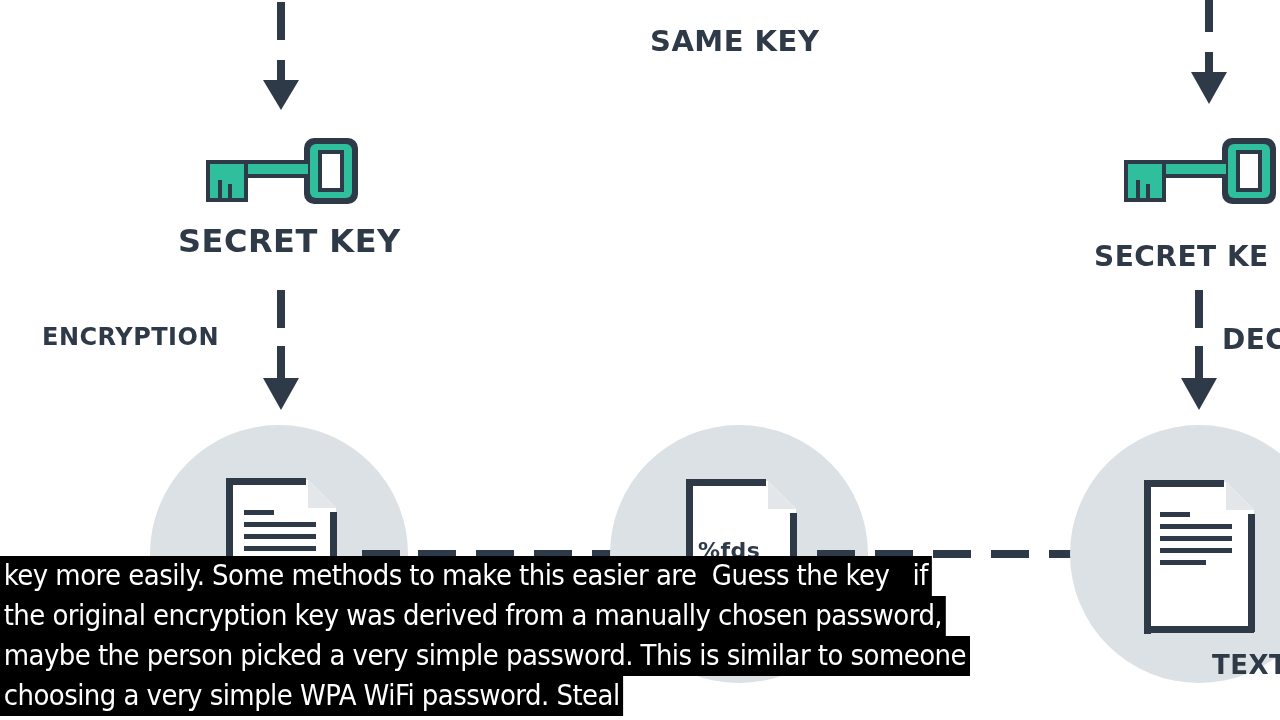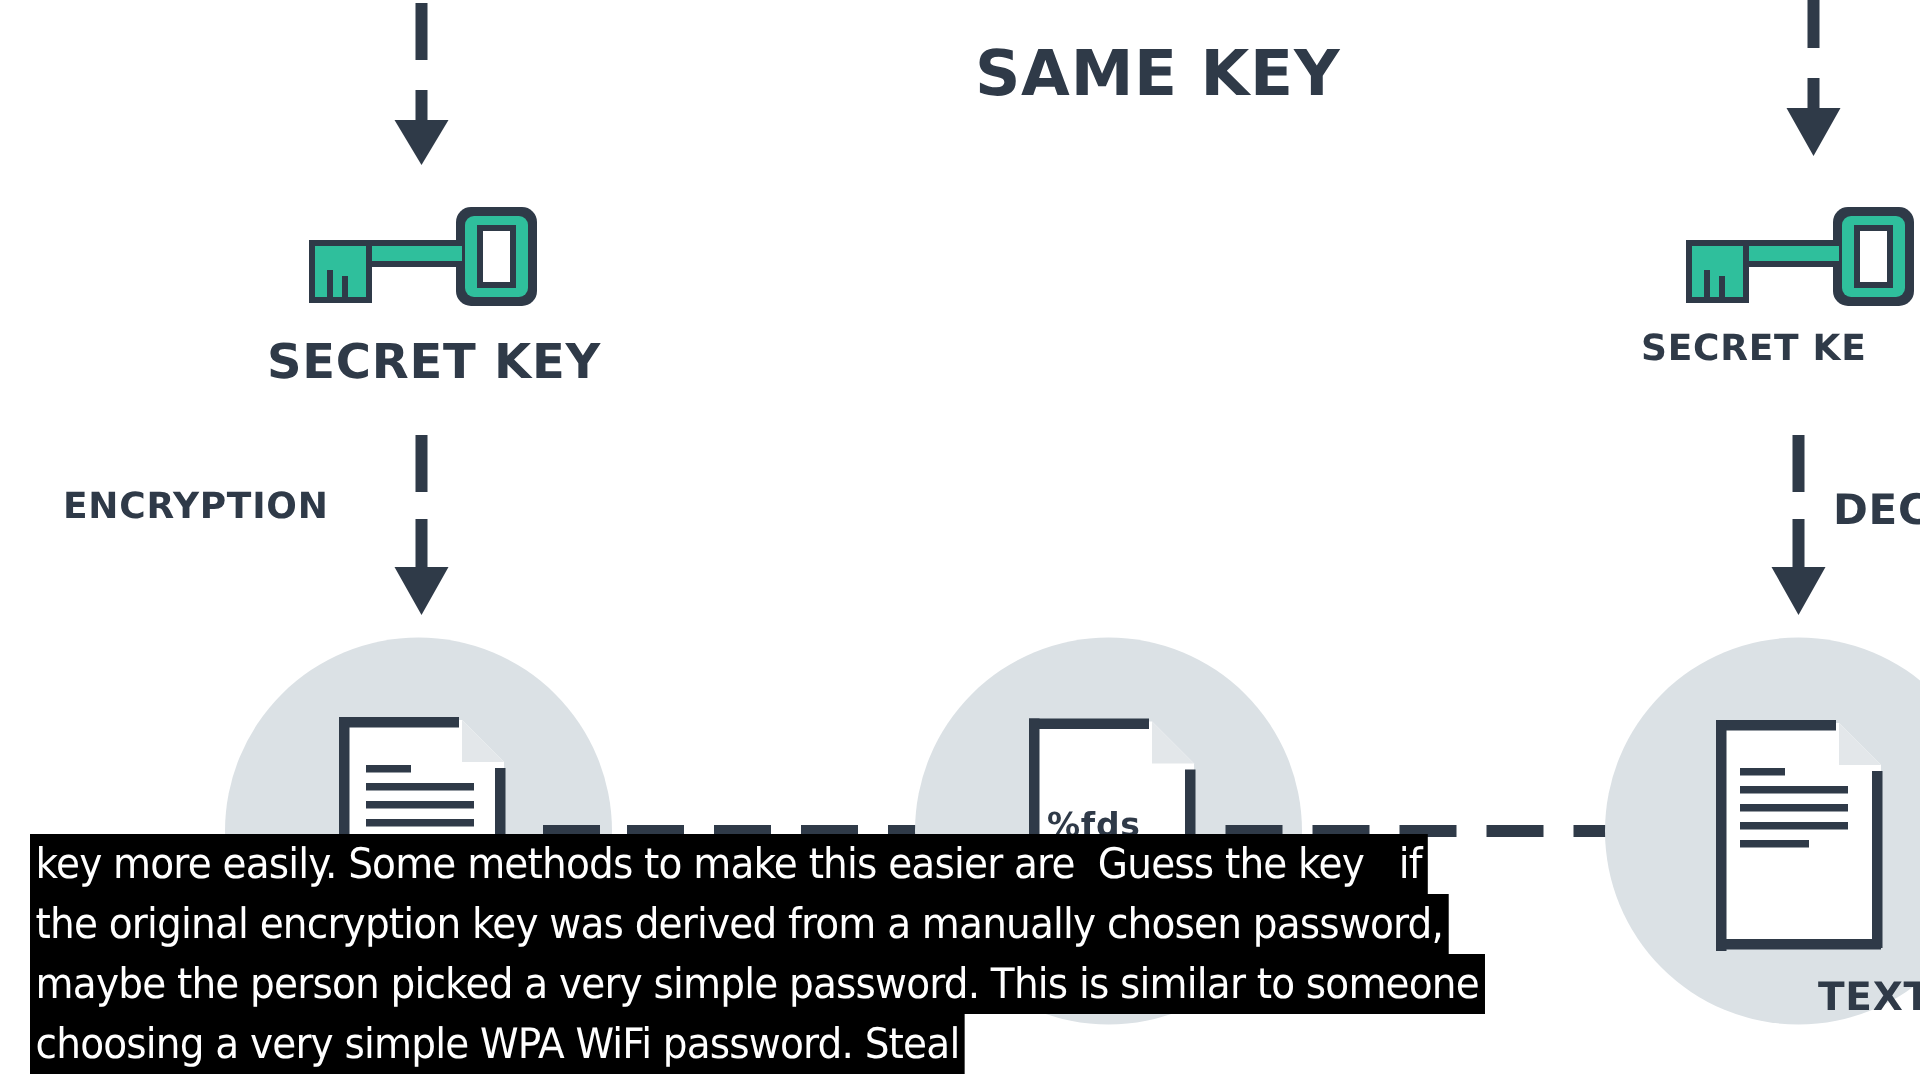--- a/index.html
+++ b/index.html
@@ -8,32 +8,32 @@
     background:#ffffff;
     font-family:"DejaVu Sans", sans-serif;
   }
   .label {
     position:absolute; color:#2f3a48; font-weight:bold;
     font-family:"DejaVu Sans", sans-serif; letter-spacing:0.5px;
     white-space:nowrap;
   }
   .abs { position:absolute; }
   .circle { position:absolute; border-radius:50%; background:#dbe1e5; }
-  .subtitle-wrap { position:absolute; left:20px; top:556px; }
+  .subtitle-wrap { position:absolute; left:0; top:556px; }
   .sub-line {
     display:block; width:max-content; background:#000; color:#fff;
     font-family:"DejaVu Sans", sans-serif; font-size:28px; line-height:40px;
     padding:0 4px; white-space:pre; letter-spacing:-0.6px;
     transform:scaleX(0.93); transform-origin:left;
   }
 </style>
 </head>
 <body>
 
-<div class="label" style="left:650px; top:24px; font-size:42px;">SAME KEY</div>
+<div class="label" style="left:650px; top:24px; font-size:29px;">SAME KEY</div>
 
 <svg class="abs" style="left:260px; top:0;" width="44" height="112" viewBox="0 0 44 112">
   <rect x="17" y="2" width="8" height="38" fill="#2f3a48"></rect>
   <rect x="17" y="60" width="8" height="22" fill="#2f3a48"></rect>
   <polygon points="3,80 39,80 21,110" fill="#2f3a48"></polygon>
 </svg>
 
 <svg class="abs" style="left:204px; top:136px;" width="156" height="70" viewBox="0 0 156 70">
   <rect x="100" y="2" width="54" height="66" rx="10" fill="#2f3a48"></rect>
   <rect x="106" y="8" width="42" height="54" rx="6" fill="#2fbf9c"></rect>
@@ -108,21 +108,21 @@
   <rect x="106" y="8" width="42" height="54" rx="6" fill="#2fbf9c"></rect>
   <rect x="116" y="16" width="22" height="38" fill="#ffffff" stroke="#2f3a48" stroke-width="4"></rect>
   <rect x="2" y="24" width="102" height="18" fill="#2f3a48"></rect>
   <rect x="6" y="28" width="98" height="10" fill="#2fbf9c"></rect>
   <rect x="2" y="24" width="42" height="42" fill="#2f3a48"></rect>
   <rect x="6" y="28" width="34" height="34" fill="#2fbf9c"></rect>
   <rect x="14" y="44" width="4" height="18" fill="#2f3a48"></rect>
   <rect x="24" y="48" width="4" height="14" fill="#2f3a48"></rect>
 </svg>
 
-<div class="label" style="left:1094px; top:218px; font-size:24px;">SECRET KE</div>
+<div class="label" style="left:1094px; top:240px; font-size:28px;">SECRET KE</div>
 
 <svg class="abs" style="left:1180px; top:288px;" width="40" height="124" viewBox="0 0 40 124">
   <rect x="15" y="2" width="8" height="38" fill="#2f3a48"></rect>
   <rect x="15" y="58" width="8" height="34" fill="#2f3a48"></rect>
   <polygon points="1,90 37,90 19,122" fill="#2f3a48"></polygon>
 </svg>
 
 <div class="label" style="left:1222px; top:323px; font-size:28px;">DEC</div>
 
 <div class="circle" style="left:1070px; top:425px; width:258px; height:258px;"></div>

